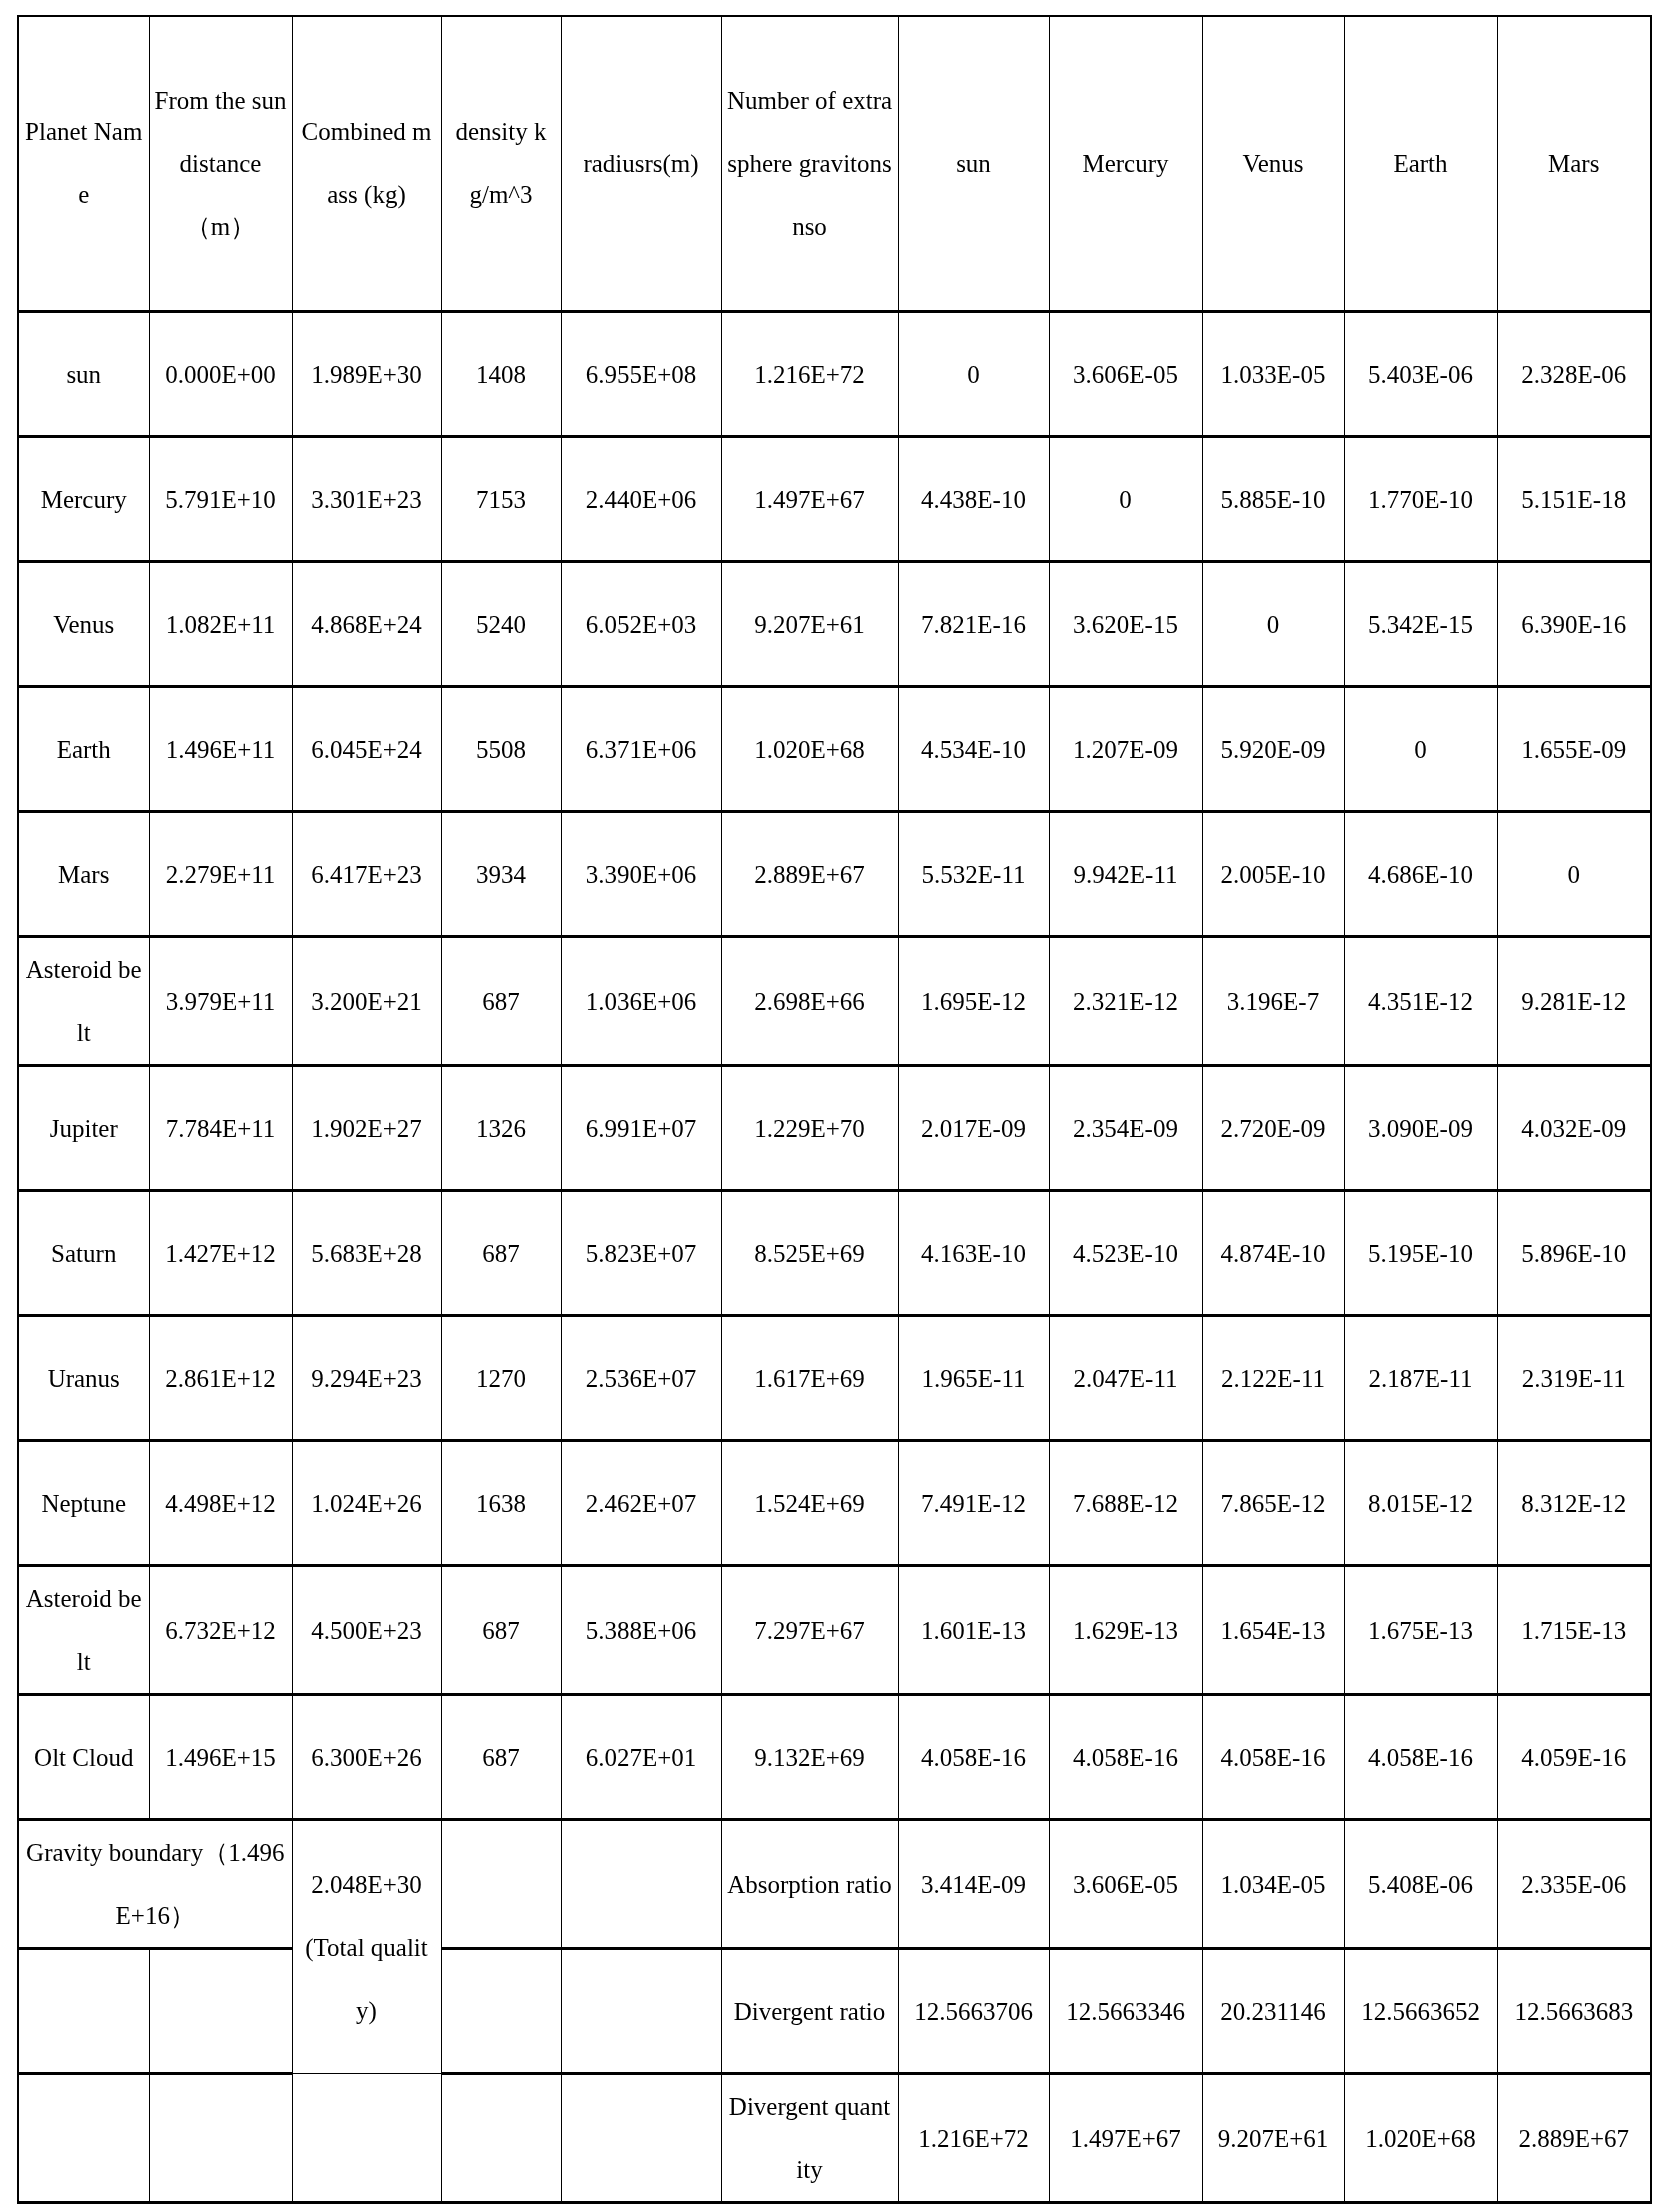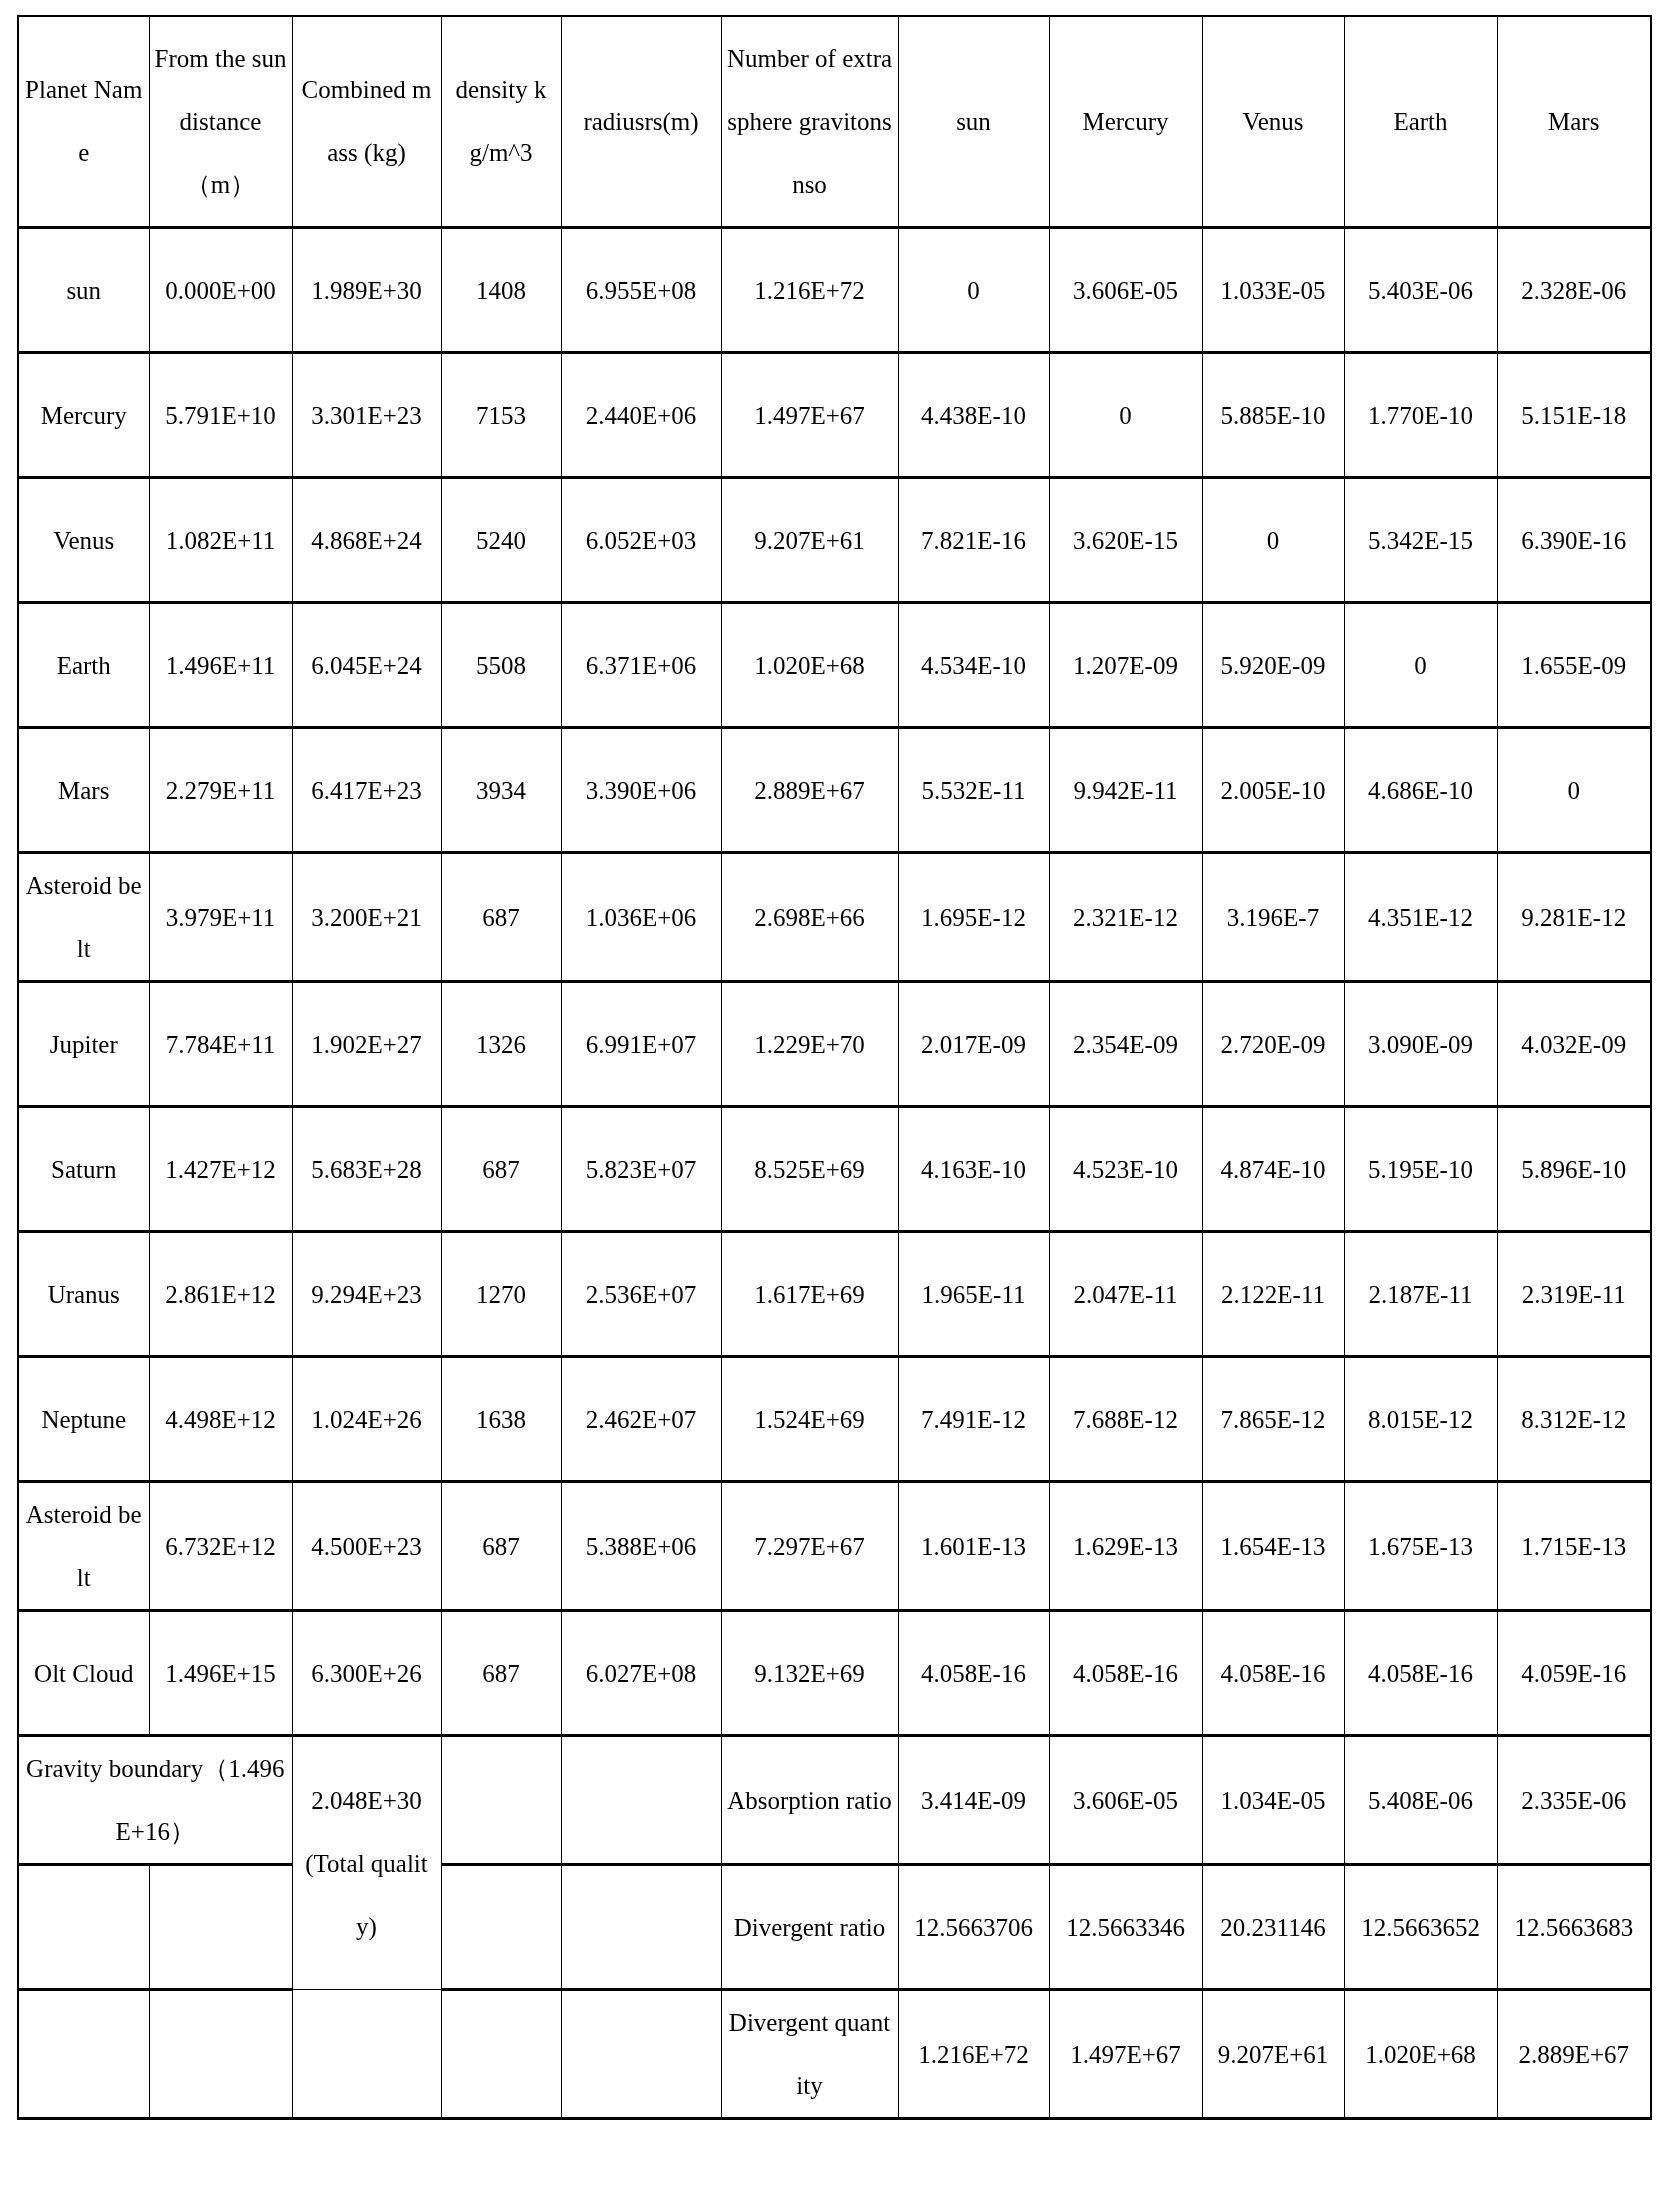--- a/index.html
+++ b/index.html
@@ -31,21 +31,21 @@
       font-weight: normal;
       font-size: 25px;
       line-height: 63px;
       padding: 0 4.4px;
       word-break: break-all;
       overflow-wrap: anywhere;
       height: 125px;
       box-sizing: border-box;
     }
     table.sheet thead th {
-      height: 212px;
+      height: 296px;
       line-height: 63px;
       border-bottom: 3.1px solid #000;
     }
     table.sheet tbody tr.data-row td {
       border-bottom: 3.1px solid #000;
     }
     table.sheet tr.foot td {
       border-bottom: 3.1px solid #000;
     }
     .brk { display: block; }
@@ -224,21 +224,21 @@
         <td>1.629E-13</td>
         <td>1.654E-13</td>
         <td>1.675E-13</td>
         <td>1.715E-13</td>
       </tr>
       <tr class="data-row">
         <td>Olt Cloud</td>
         <td>1.496E+15</td>
         <td>6.300E+26</td>
         <td>687</td>
-        <td>6.027E+08</td>
+        <td>6.027E+01</td>
         <td>9.132E+69</td>
         <td>4.058E-16</td>
         <td>4.058E-16</td>
         <td>4.058E-16</td>
         <td>4.058E-16</td>
         <td>4.059E-16</td>
       </tr>
     </tbody>
   <tbody>
     <tr class="foot">

